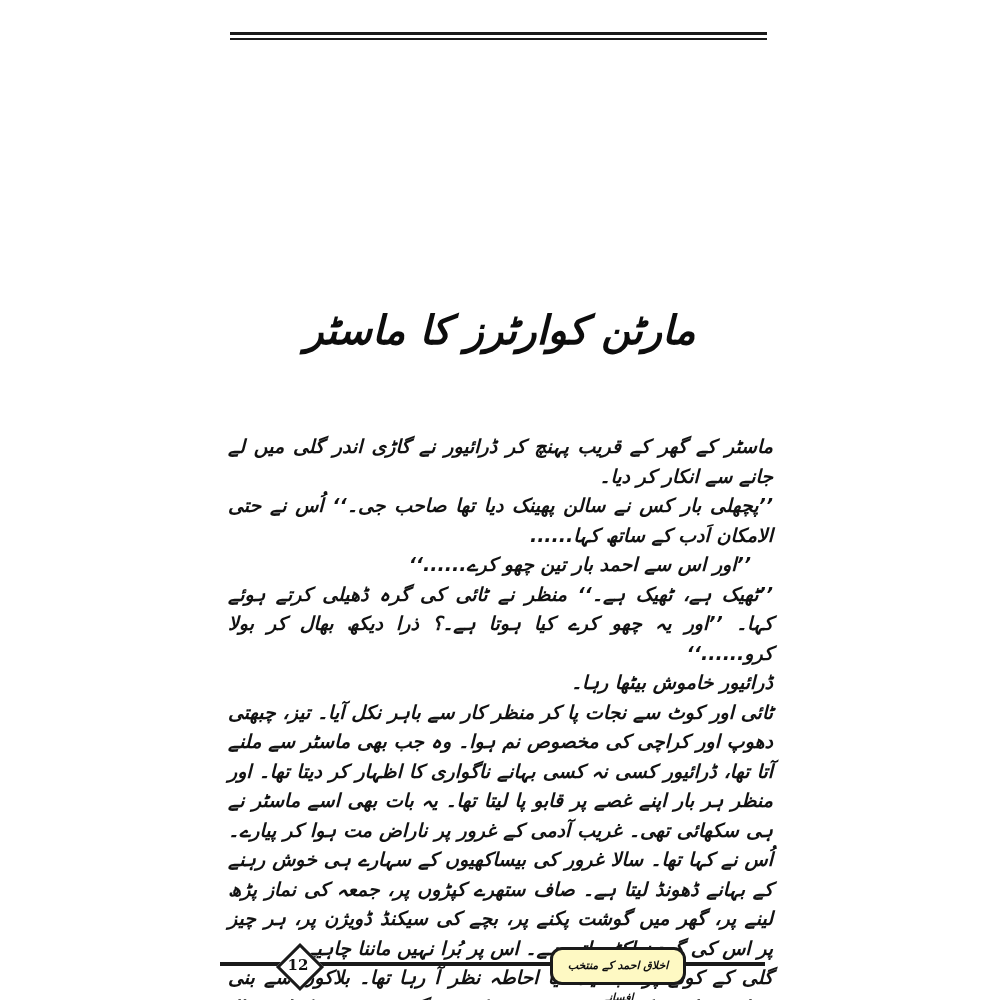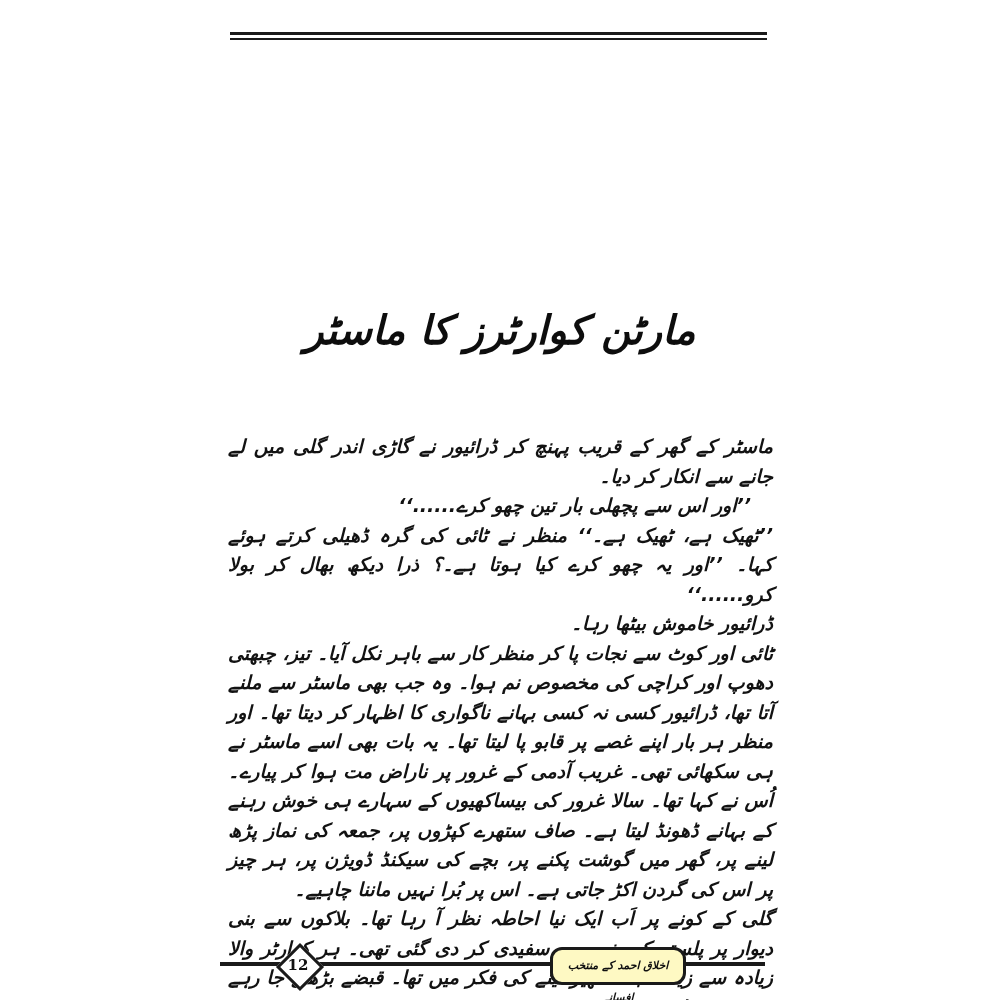--- a/index.html
+++ b/index.html
@@ -68,21 +68,22 @@
 
   <div class="top-rule">
     <div class="l1"></div>
     <div class="l2"></div>
   </div>
 
   <div class="title">مارٹن کوارٹرز کا ماسٹر</div>
 
   <div class="body-text">
     <p>ماسٹر کے گھر کے قریب پہنچ کر ڈرائیور نے گاڑی اندر گلی میں لے جانے سے انکار کر دیا۔</p>
-    <p class="indent2">’’اور اس سے پچھلی بار تین چھو کرے......‘‘</p>
+    <p>’’پچھلی بار کس نے سالن پھینک دیا تھا صاحب جی۔‘‘ اُس نے حتی الامکان اَدب کے ساتھ کہا......</p>
+    <p class="indent2">’’اور اس سے احمد بار تین چھو کرے......‘‘</p>
     <p>’’ٹھیک ہے، ٹھیک ہے۔‘‘ منظر نے ٹائی کی گرہ ڈھیلی کرتے ہوئے کہا۔ ’’اور یہ چھو کرے کیا ہوتا ہے۔؟ ذرا دیکھ بھال کر بولا کرو......‘‘</p>
     <p>ڈرائیور خاموش بیٹھا رہا۔</p>
     <p>ٹائی اور کوٹ سے نجات پا کر منظر کار سے باہر نکل آیا۔ تیز، چبھتی دھوپ اور کراچی کی مخصوص نم ہوا۔ وہ جب بھی ماسٹر سے ملنے آتا تھا، ڈرائیور کسی نہ کسی بہانے ناگواری کا اظہار کر دیتا تھا۔ اور منظر ہر بار اپنے غصے پر قابو پا لیتا تھا۔ یہ بات بھی اسے ماسٹر نے ہی سکھائی تھی۔ غریب آدمی کے غرور پر ناراض مت ہوا کر پیارے۔ اُس نے کہا تھا۔ سالا غرور کی بیساکھیوں کے سہارے ہی خوش رہنے کے بہانے ڈھونڈ لیتا ہے۔ صاف ستھرے کپڑوں پر، جمعہ کی نماز پڑھ لینے پر، گھر میں گوشت پکنے پر، بچے کی سیکنڈ ڈویژن پر، ہر چیز پر اس کی گردن اکڑ جاتی ہے۔ اس پر بُرا نہیں ماننا چاہیے۔</p>
     <p>گلی کے کونے پر اَب ایک نیا احاطہ نظر آ رہا تھا۔ بلاکوں سے بنی دیوار پر پلستر کے بغیر ہی سفیدی کر دی گئی تھی۔ ہر کوارٹر والا زیادہ سے زیادہ جگہ گھیر لینے کی فکر میں تھا۔ قبضے بڑھتے جا رہے تھے۔ وہ پہلے</p>
   </div>
 
   <div class="footer">
     <div class="rule"></div>
     <div class="page-diamond">
       <div class="shape"></div>

